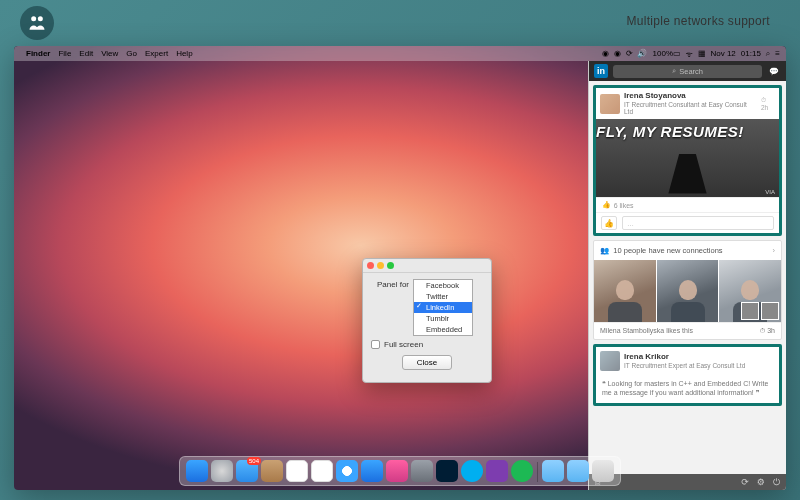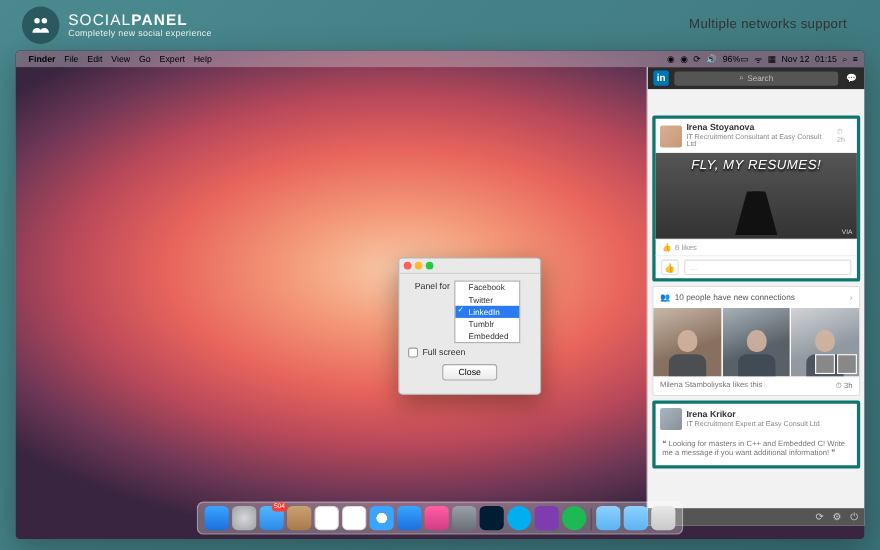--- a/index.html
+++ b/index.html
@@ -13,52 +13,52 @@
 .brand-main b{font-weight:600;}
 .brand-sub{font-size:8px;letter-spacing:0.3px;opacity:.9;margin-top:2px;}
 .headline{position:absolute;right:30px;top:14px;font-size:12px;color:#333;font-weight:300;letter-spacing:.3px;}
 .desktop{position:absolute;left:14px;top:46px;width:772px;height:444px;border-radius:4px;overflow:hidden;box-shadow:0 8px 30px rgba(0,0,0,.3);}
 .wallpaper{position:absolute;inset:0;background:radial-gradient(ellipse 60% 55% at 45% 45%,#f8c9a8 0%,#f49d7a 20%,#e8645c 45%,#b8485a 65%,#6a3655 85%,#3a2540 100%);}
 .menubar{position:absolute;top:0;left:0;right:0;height:15px;background:rgba(255,255,255,.3);backdrop-filter:blur(6px);display:flex;align-items:center;font-size:8px;color:#000;padding:0 6px;}
 .menubar .apple{font-size:9px;margin-right:6px;}
 .menubar .mi{margin-right:8px;}
 .menubar .spacer{flex:1;}
 .menubar .ri{margin-left:5px;display:inline-flex;align-items:center;}
-.prefs{position:absolute;left:348px;top:188px;width:130px;background:#e9e9e9;border:1px solid #b6b6b6;border-radius:4px;box-shadow:0 8px 24px rgba(0,0,0,.35);font-size:8px;color:#333;}
+.prefs{position:absolute;left:348px;top:212px;width:130px;background:#e9e9e9;border:1px solid #b6b6b6;border-radius:4px;box-shadow:0 8px 24px rgba(0,0,0,.35);font-size:8px;color:#333;}
 .prefs-title{height:14px;display:flex;align-items:center;padding:0 4px;border-bottom:1px solid #d0d0d0;}
 .tl-dot{width:7px;height:7px;border-radius:50%;margin-right:3px;}
 .tl-r{background:#ff5f57;} .tl-y{background:#febc2e;} .tl-g{background:#28c840;}
 .prefs-body{padding:6px 8px;}
 .prefs-row{display:flex;align-items:flex-start;margin-bottom:4px;}
 .prefs-label{flex:0 0 42px;text-align:right;padding-right:4px;padding-top:1px;}
 .dropdown{position:relative;width:60px;}
 .dd-list{background:#fff;border:1px solid #aaa;font-size:7.5px;}
 .dd-item{padding:1px 4px 1px 12px;position:relative;}
 .dd-item.sel{background:#2a7af2;color:#fff;}
 .dd-item.sel::before{content:"✓";position:absolute;left:2px;top:0;font-size:7px;}
 .chk-row{display:flex;align-items:center;margin:2px 0 6px 0;}
 .chk{width:9px;height:9px;border:1px solid #999;background:#fff;margin-right:4px;border-radius:2px;}
 .close-btn{display:block;margin:0 auto 6px;padding:2px 14px;background:linear-gradient(#fff,#eaeaea);border:1px solid #aaa;border-radius:3px;font-size:8px;}
-.panel{position:absolute;right:0;top:15px;bottom:12px;width:198px;background:#f2f2f2;border-left:1px solid #c8c8c8;display:flex;flex-direction:column;font-size:8px;color:#333;gap:20px;}
+.panel{position:absolute;right:0;top:15px;bottom:0;width:198px;background:#f2f2f2;border-left:1px solid #c8c8c8;display:flex;flex-direction:column;font-size:8px;color:#333;}
 .panel-top{height:20px;background:#2b2b2b;display:flex;align-items:center;padding:0 5px;gap:5px;}
 .in-badge{width:14px;height:14px;background:#0077b5;color:#fff;font-weight:bold;font-size:9px;display:flex;align-items:center;justify-content:center;border-radius:2px;}
 .search{flex:1;background:#555;border-radius:3px;height:13px;display:flex;align-items:center;justify-content:center;color:#bbb;font-size:7.5px;gap:3px;}
 .msg-icon{width:14px;height:14px;color:#eee;display:flex;align-items:center;justify-content:center;}
 .panel-content{flex:1;overflow:hidden;}
 .post{background:#fff;margin:4px;border:3px solid #0f766e;border-radius:2px;}
 .post-hdr{display:flex;align-items:center;padding:4px;gap:4px;}
 .avatar{width:20px;height:20px;border-radius:2px;background:linear-gradient(135deg,#d8b090,#c89878);flex-shrink:0;}
 .av2{background:linear-gradient(135deg,#a8b8c0,#889098);}
 .post-name{font-weight:600;font-size:8px;line-height:1.1;}
 .post-sub{font-size:6.5px;color:#888;line-height:1.1;}
 .post-time{margin-left:auto;font-size:6.5px;color:#aaa;}
 .hero{height:78px;background:linear-gradient(180deg,#555 0%,#333 100%);position:relative;overflow:hidden;}
 .hero-silh{position:absolute;left:50%;top:50%;transform:translate(-50%,-46%);width:60px;height:66px;background:radial-gradient(circle at 50% 28%,#111 0 9px,transparent 9px),linear-gradient(#111,#111);clip-path:polygon(36% 40%,64% 40%,82% 100%,18% 100%);}
 .hero-silh::before{content:"";position:absolute;left:50%;top:6px;transform:translateX(-50%);width:18px;height:18px;border-radius:50%;background:#111;}
-.hero-text{position:absolute;top:4px;left:0;right:0;text-align:center;color:#fff;font-weight:400;font-size:12px;letter-spacing:.5px;font-style:italic;text-shadow:0 1px 2px #000;}
+.hero-text{position:absolute;top:4px;left:0;right:0;color:#fff;font-weight:700;font-size:15px;letter-spacing:.5px;font-style:italic;text-shadow:0 1px 2px #000;}
 .hero-via{position:absolute;right:4px;bottom:2px;font-size:6px;color:#ccc;}
 .post-bar{display:flex;align-items:center;border-top:1px solid #eee;font-size:7px;color:#999;}
 .likes{padding:3px 6px;display:flex;align-items:center;gap:3px;}
 .post-actions{display:flex;align-items:center;border-top:1px solid #eee;padding:3px 5px;gap:5px;}
 .act-btn{width:16px;height:14px;border:1px solid #ddd;border-radius:2px;display:flex;align-items:center;justify-content:center;color:#aaa;}
 .act-input{flex:1;height:14px;border:1px solid #ddd;border-radius:2px;padding:0 4px;color:#bbb;font-size:7px;display:flex;align-items:center;}
 .conn-card{background:#fff;margin:4px;border:1px solid #ddd;border-radius:2px;}
 .conn-hdr{display:flex;align-items:center;padding:5px 6px;font-size:7.5px;color:#555;gap:4px;}
 .conn-hdr .chev{margin-left:auto;color:#aaa;}
 .conn-grid{display:flex;height:62px;}
@@ -85,45 +85,41 @@
 
 <div class="stage">
   <div class="header">
     <div class="logo-circ">
       <svg viewBox="0 0 24 24">
           <circle cx="8" cy="7" r="3"></circle>
           <circle cx="16" cy="7" r="3"></circle>
           <path d="M3 20c0-3 2.5-5 5-5s5 2 5 5zM11 20c0-3 2.5-5 5-5s5 2 5 5z"></path>
         </svg>
     </div>
-    <div class="brand">
-      <div class="brand-main"><span>SOCIAL</span><b>PANEL</b></div>
-      <div class="brand-sub">Completely new social experience</div>
-    </div>
     <div class="headline">Multiple networks support</div>
   </div>
 
   <div class="desktop">
     <div class="wallpaper"></div>
 
     <div class="menubar">
       <span class="apple"></span>
       <span class="mi" style="font-weight:600">Finder</span>
       <span class="mi">File</span>
       <span class="mi">Edit</span>
       <span class="mi">View</span>
       <span class="mi">Go</span>
       <span class="mi">Expert</span>
       <span class="mi">Help</span>
       <span class="spacer"></span>
       <span class="ri">◉</span>
       <span class="ri">◉</span>
       <span class="ri">⟳</span>
       <span class="ri">🔊</span>
-      <span class="ri"><span>96%</span> ▭</span>
+      <span class="ri"><span>100%</span> ▭</span>
       <span class="ri">ᯤ</span>
       <span class="ri">▦</span>
       <span class="ri">Nov 12</span>
       <span class="ri">01:15</span>
       <span class="ri">⌕</span>
       <span class="ri">≡</span>
     </div>
 
     <div class="prefs">
       <div class="prefs-title">

